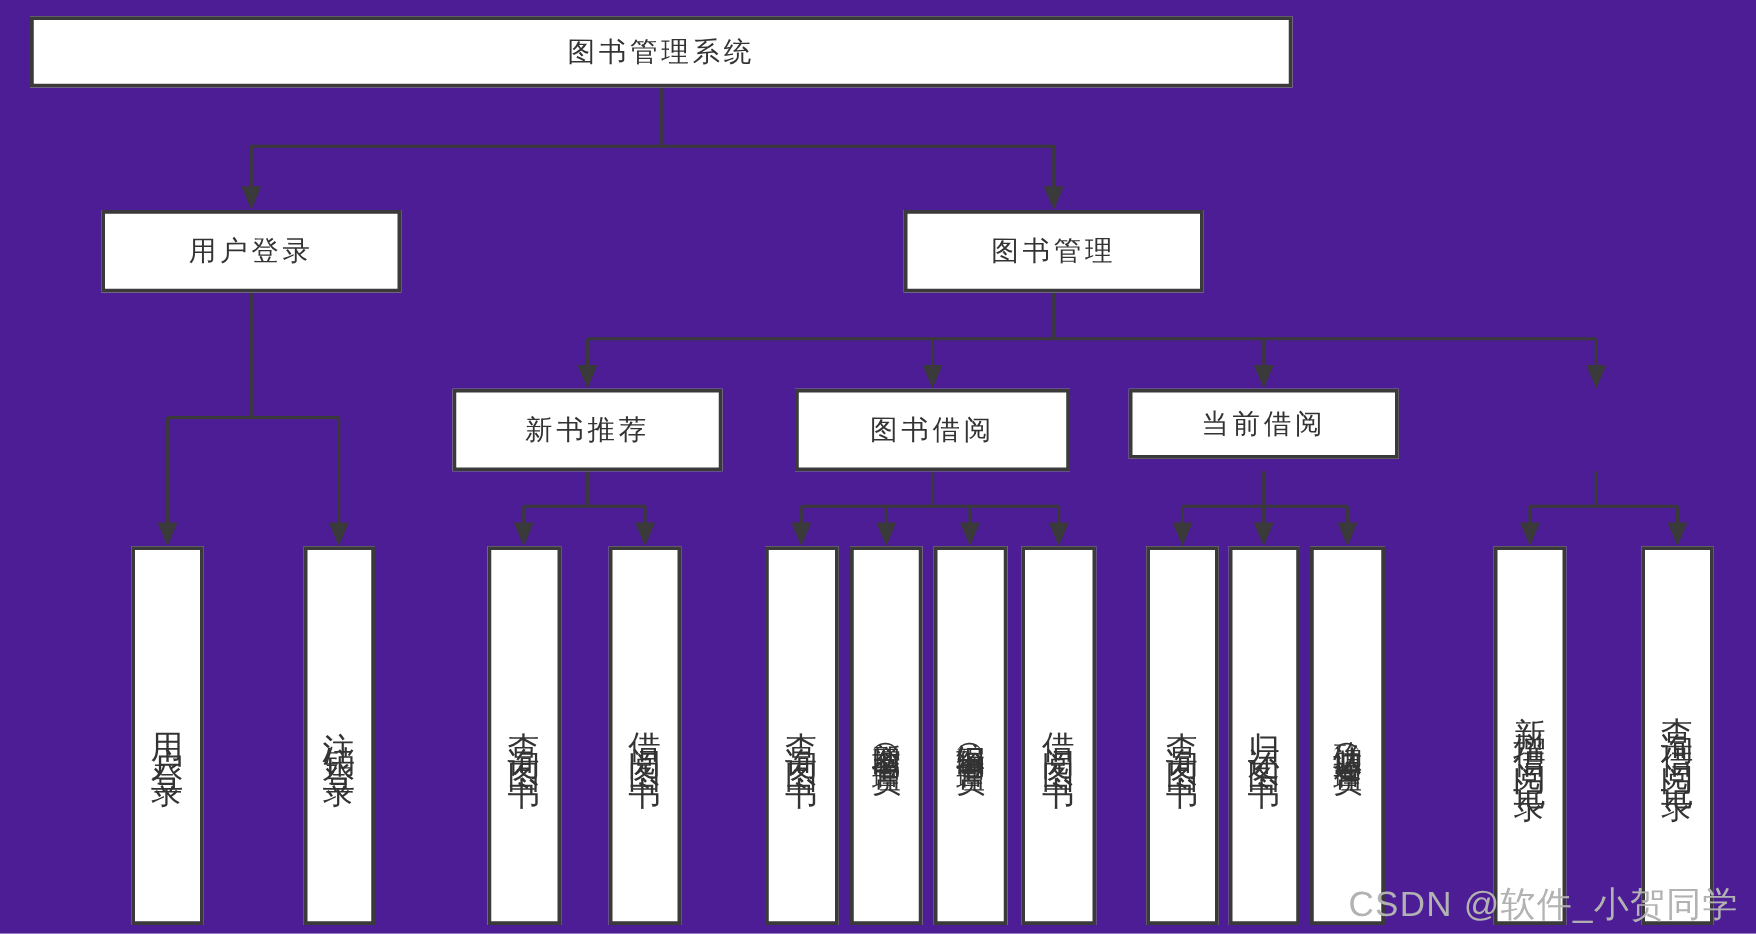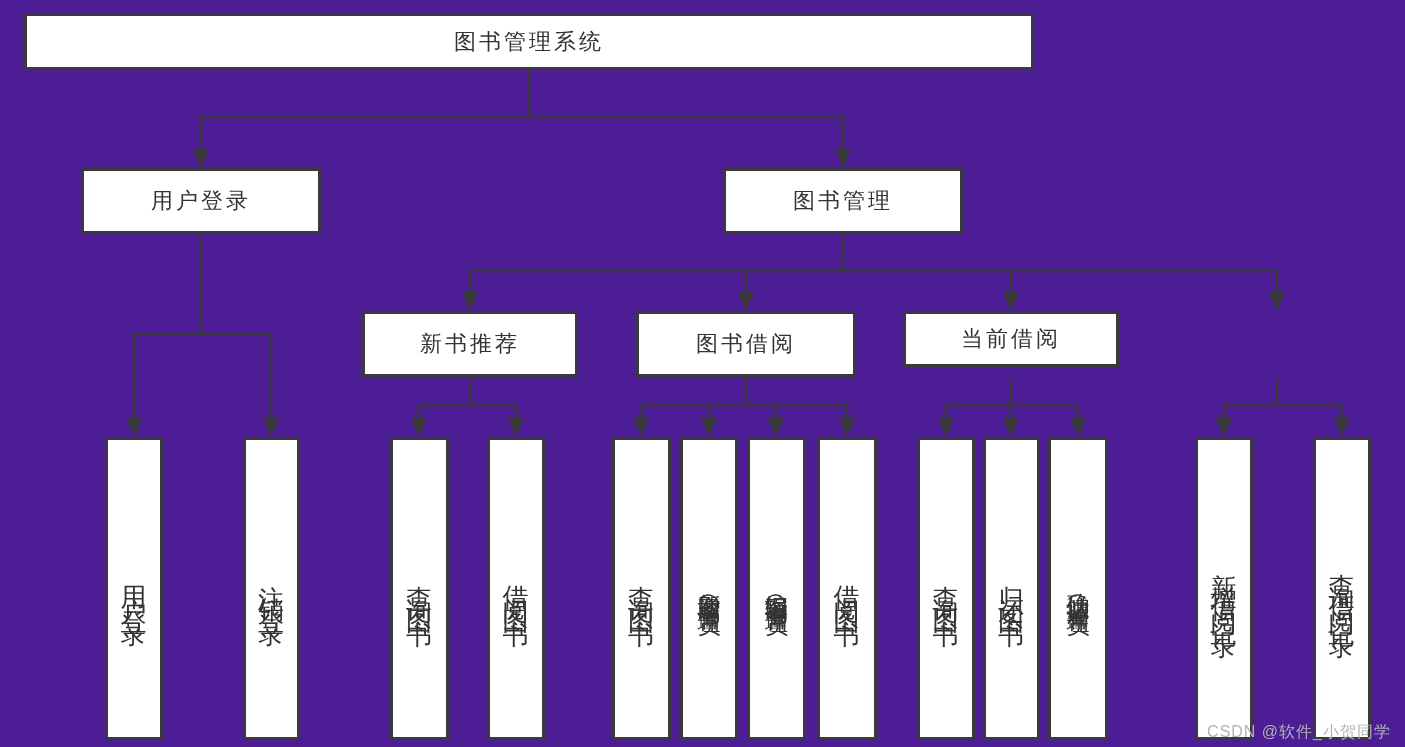--- a/index.html
+++ b/index.html
@@ -12,21 +12,21 @@
     position:absolute;box-sizing:border-box;border:3px solid #3a3a3a;background:#ffffff;
     display:flex;align-items:center;justify-content:center;color:#333333;
   }
   .h-label{font-size:22px;letter-spacing:3px;font-weight:500;white-space:nowrap;}
   .v-label{
     writing-mode:vertical-rl;text-orientation:mixed;line-height:1;
     font-size:26px;letter-spacing:12px;font-weight:500;color:#333333;
   }
   .v-label.long{font-size:23px;letter-spacing:3px;}
   .watermark{
-    position:absolute;right:14px;bottom:4px;font-size:16px;color:#b2b2b2;
+    position:absolute;right:14px;bottom:4px;font-size:28px;color:#b2b2b2;
     letter-spacing:1px;white-space:nowrap;
   }
 </style>
 </head>
 <body>
 
 <div class="canvas">
 
   <svg class="wires" width="1405" height="747" viewBox="0 0 1405 747">
     <g stroke="#3a3a3a" stroke-width="2.5" fill="none">

